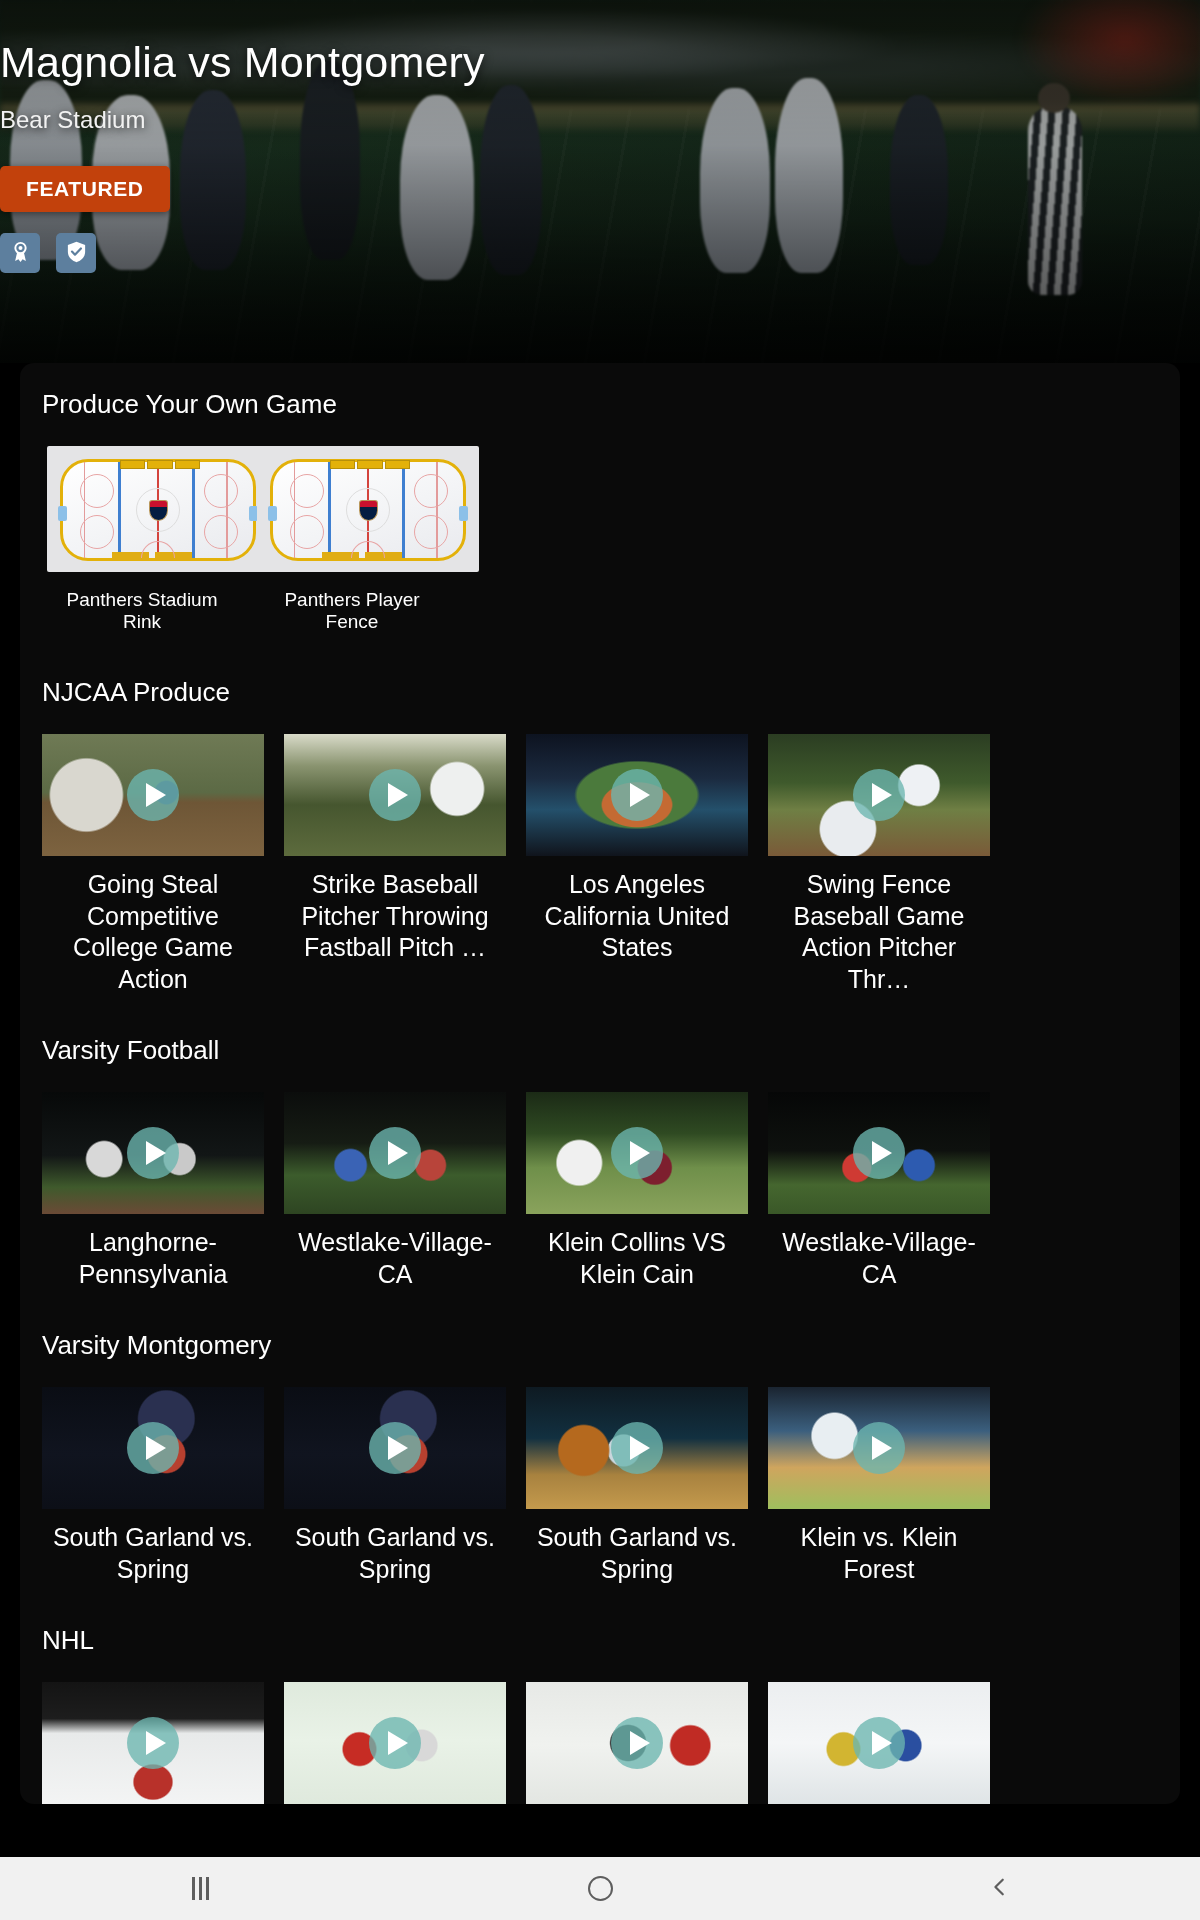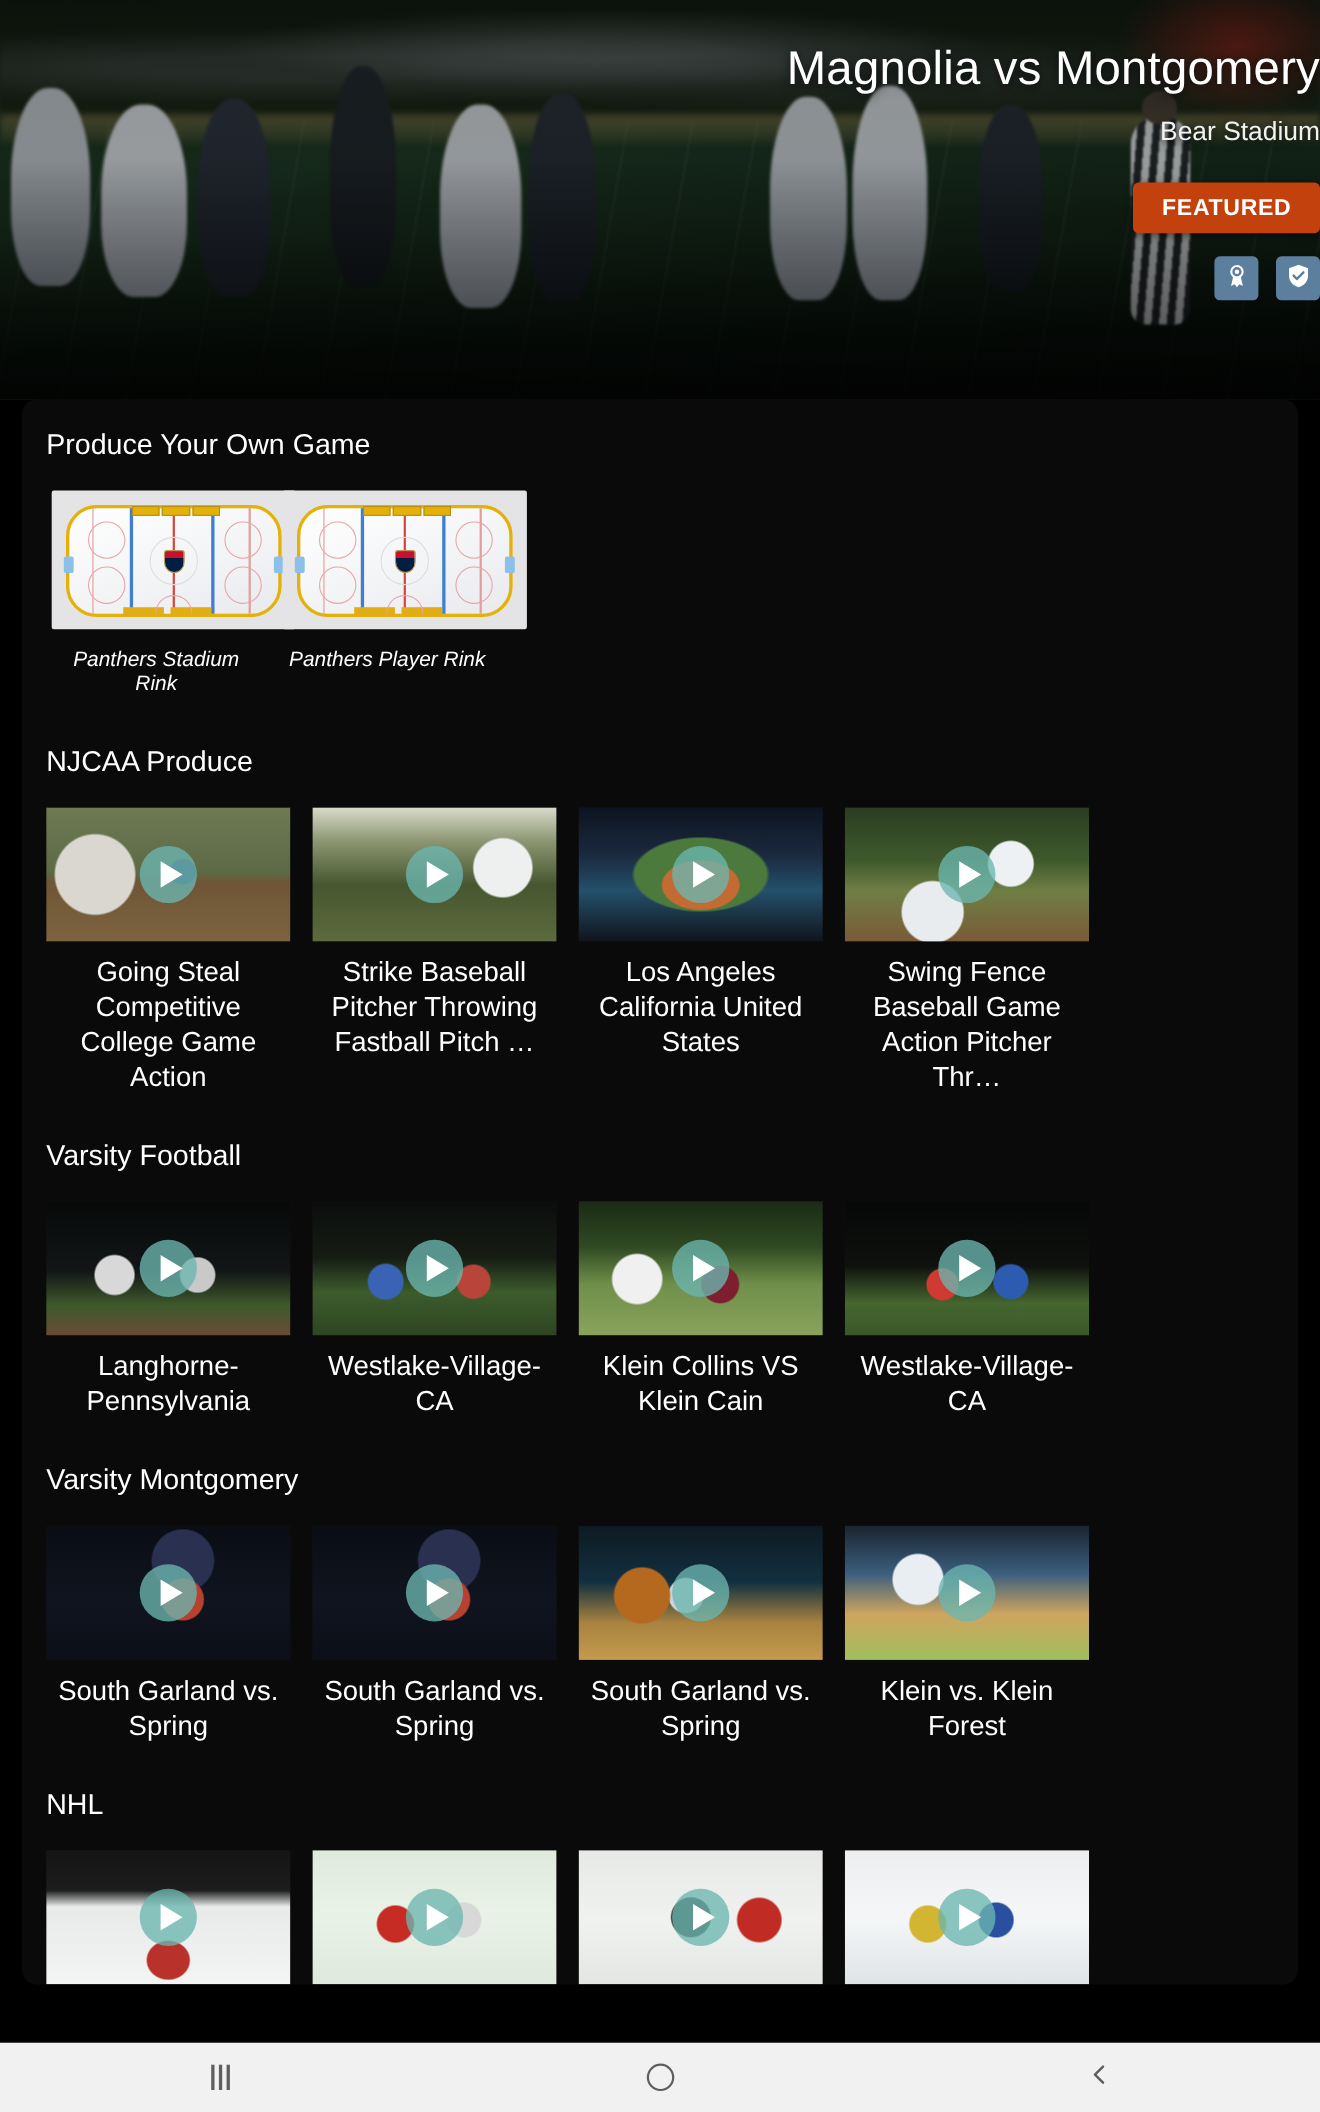--- a/index.html
+++ b/index.html
@@ -55,21 +55,21 @@
   .ref:after{
     content:""; position:absolute; left:10px; top:-22px; width:32px; height:30px;
     background:#4b4036; border-radius:50%;
   }
   .hero-shade {
     position:absolute; inset:0;
     background:linear-gradient(180deg, rgba(5,10,8,.45) 0%, rgba(5,12,8,.30) 40%, rgba(0,0,0,.70) 100%);
   }
   .hero-content {
     position:absolute; inset:0; display:flex; flex-direction:column;
-    align-items:flex-end; padding-top:38px;
+    align-items:flex-start; padding-top:38px;
   }
   .hero-title {
     color:#fff; font-size:43px; font-weight:400; letter-spacing:.2px;
     text-shadow:0 2px 10px rgba(0,0,0,.75); line-height:1.12;
   }
   .hero-sub {
     color:#f2f2f2; font-size:24px; font-weight:400; margin-top:20px;
     text-shadow:0 2px 8px rgba(0,0,0,.8);
   }
   .featured-badge {
@@ -92,21 +92,21 @@
     overflow:hidden;
   }
   .section { padding:0 0 0 0; }
   .section-title {
     color:#fff; font-size:26px; font-weight:400;
     padding:0 0 0 22px; margin-bottom:26px;
   }
 
   
   .produce-row { display:flex; gap:20px; padding-left:27px; }
-  .produce-item { width:190px;font-style:italic; }
+  .produce-item { width:190px; }
   .rink-thumb {
     width:222px; height:126px; border-radius:2px;
     background:#e4e4e6; position:relative; overflow:hidden;
   }
   .rink-ice {
     position:absolute; left:13px; top:13px; right:13px; bottom:11px;
     background:linear-gradient(160deg,#ffffff,#f3f4f6 55%,#e9eaee);
     border:3px solid #e3b10a; border-radius:28px;
   }
   .rink-ice:before{
@@ -349,21 +349,21 @@
               </div>
             <div class="bench-bot">
                 <div></div>
                 <div></div>
               </div>
             <div class="crease-b"></div>
             <div class="rink-pad-l"></div>
               <div class="rink-pad-r"></div>
           </div>
         </div>
-        <div class="produce-label">Panthers Player Rink</div>
+        <div class="produce-label">Panthers Player Fence</div>
       </div>
     </div>
   </div>
 
   <div class="section-gap"></div>
 
   <div class="section">
     <div class="section-title">NJCAA Produce</div>
     <div class="video-row">
       <div class="video-card">

